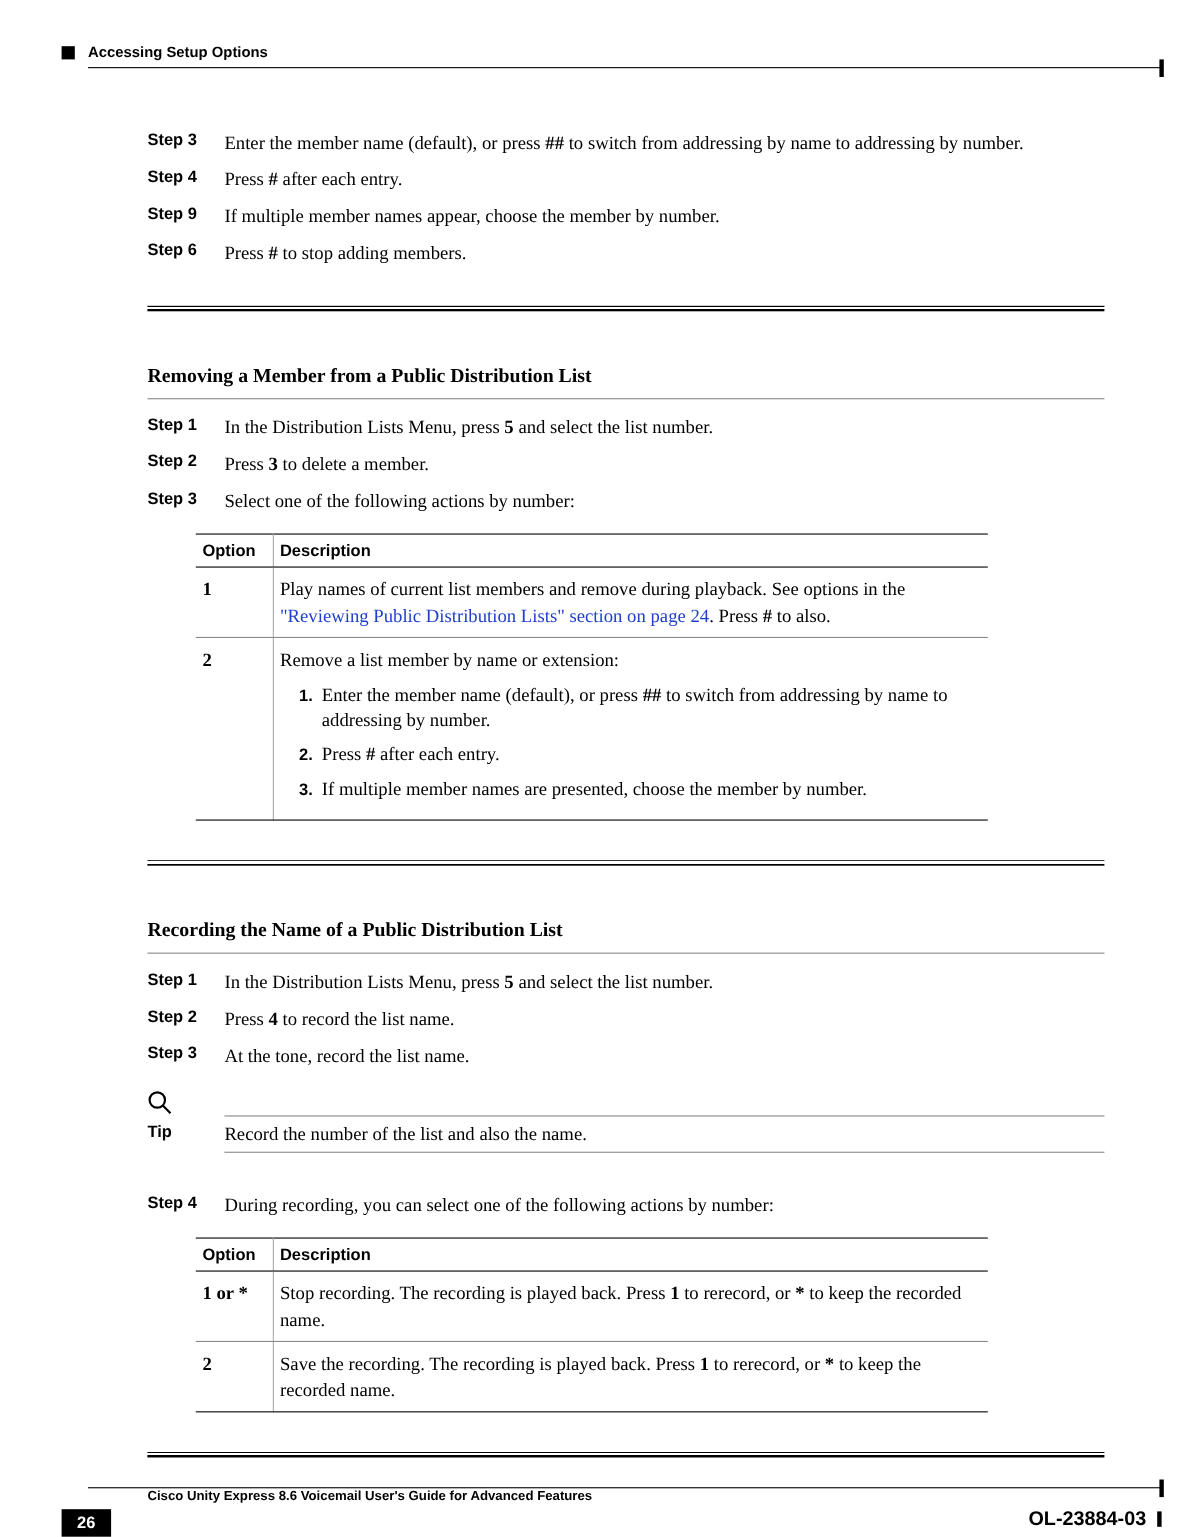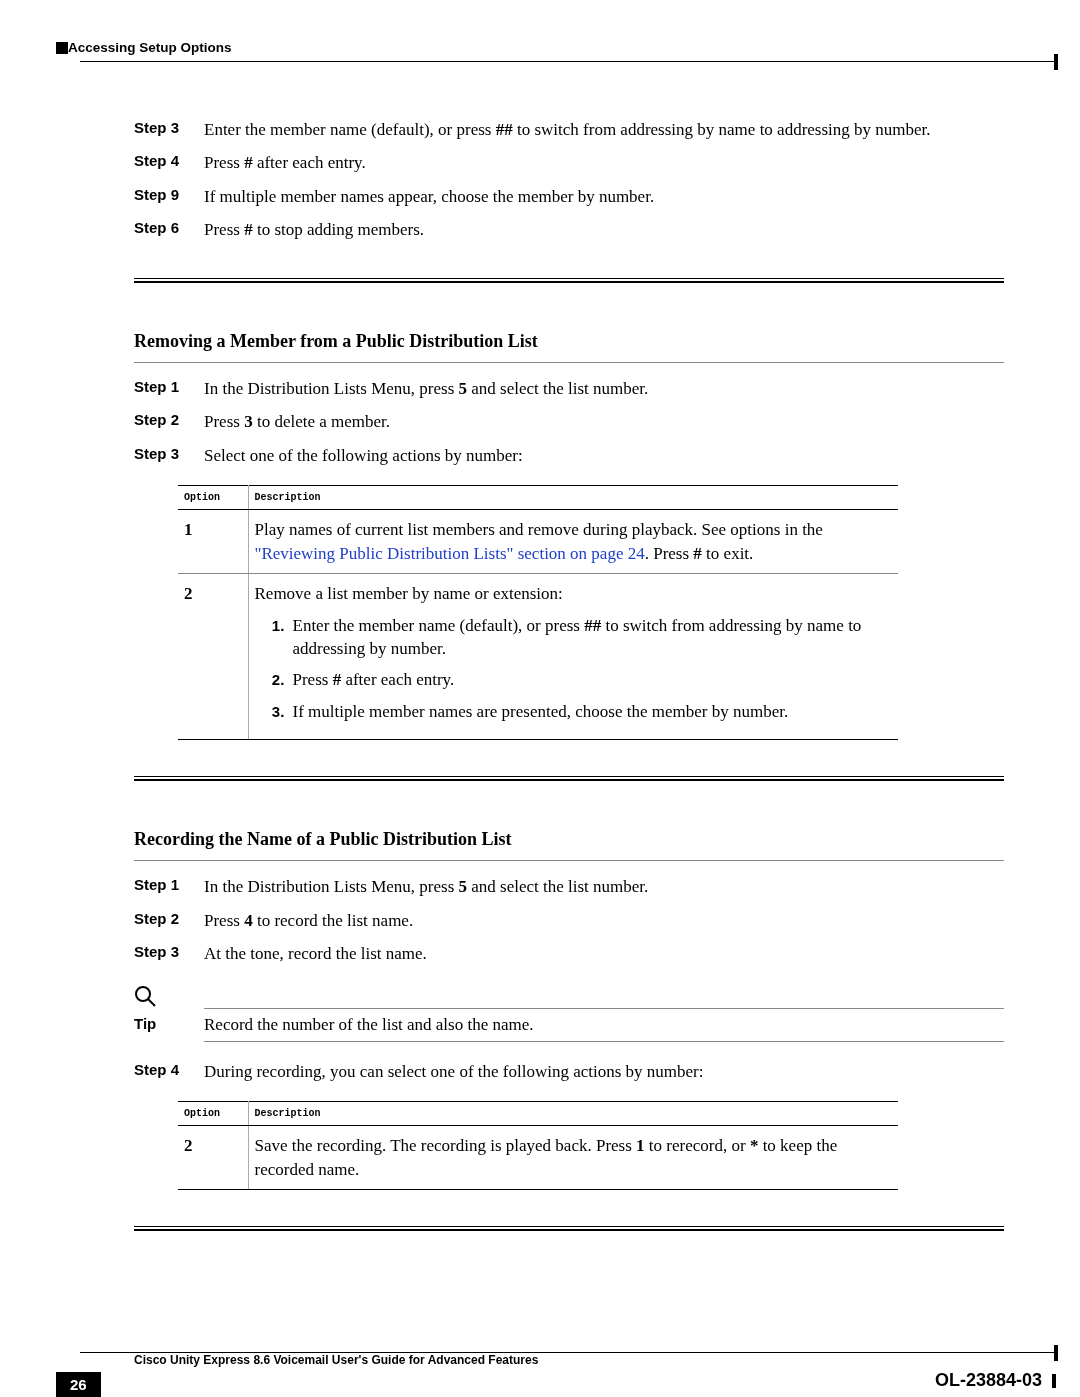--- a/index.html
+++ b/index.html
@@ -14,20 +14,21 @@
   }
   .page {
     position: absolute;
     left: 56px;
     top: 40px;
     width: 1000px;
   }
   .header-row {
     display: flex;
     align-items: center;
+    gap: 12px;
     margin-bottom: 6px;
   }
   .header-square {
     width: 12px; height: 12px; background: #000;
   }
   .header-text {
     font-family: Arial, Helvetica, sans-serif;
     font-size: 13.5px;
     font-weight: bold;
   }
@@ -94,22 +95,22 @@
     margin-bottom: 14px;
   }
   table.opts {
     border-collapse: collapse;
     width: 720px;
     margin-top: 18px;
     margin-left: 44px;
     font-size: 17px;
   }
   table.opts th {
-    font-family: Liberation Mono, monospace;
-    font-size: 10px;
+    font-family: Liberation Sans, sans-serif;
+    font-size: 15px;
     text-align: left;
     border-bottom: 1px solid #000;
     border-top: 1.5px solid #000;
     padding: 6px 8px 6px 6px;
   }
   table.opts th.opt { width: 70px; border-right: 1px solid #aaa; }
   table.opts td {
     border-bottom: 1px solid #888;
     padding: 8px 6px;
     vertical-align: top;
@@ -125,21 +126,21 @@
   ol.inner {
     list-style: decimal;
     margin-left: 34px;
     margin-top: 8px;
   }
   ol.inner li { margin-bottom: 8px; padding-left: 4px; }
   ol.inner li::marker { font-weight: bold; font-family: Arial, Helvetica, sans-serif; font-size: 15px; }
   .inner-text { font-weight: normal; font-family: "Times New Roman", serif; font-size: 17px; }
   .tip-block {
     margin-top: 16px;
-    margin-bottom: 18px;
+    margin-bottom: 36px;
   }
   .tip-icon {
     width: 70px;
     display: inline-block;
     vertical-align: bottom;
   }
   .tip-icon svg { display: block; margin-left: -4px; }
   .tip-rule {
     height: 1px;
     background: #888;
@@ -281,21 +282,21 @@
       <thead>
         <tr>
           <th class="opt">Option</th>
           <th>Description</th>
         </tr>
       </thead>
       <tbody>
         <tr>
           <td class="opt">1</td>
           <td>
-            <span>Play names of current list members and remove during playback. See options in the </span><a class="link">"Reviewing Public Distribution Lists" section on page 24</a><span>. Press </span><span class="bold">#</span><span> to exit.</span>
+            <span>Play names of current list members and remove during playback. See options in the </span><a class="link">"Reviewing Public Distribution Lists" section on page 24</a><span>. Press </span><span class="bold">#</span><span> to also.</span>
           </td>
         </tr>
         <tr>
           <td class="opt">2</td>
           <td>
             <span>Remove a list member by name or extension:</span>
             <ol class="inner">
               <li><span class="inner-text"><span>Enter the member name (default), or press </span><span class="bold">##</span><span> to switch from addressing by name to addressing by number.</span></span></li>
               <li><span class="inner-text"><span>Press </span><span class="bold">#</span><span> after each entry.</span></span></li>
               <li><span class="inner-text">If multiple member names are presented, choose the member by number.</span></li>
@@ -349,20 +350,26 @@
 
     <table class="opts">
       <thead>
         <tr>
           <th class="opt">Option</th>
           <th>Description</th>
         </tr>
       </thead>
       <tbody>
         <tr>
+          <td class="opt"><span style="font-weight:bold">1 or *</span></td>
+          <td>
+            <span>Stop recording. The recording is played back. Press </span><span class="bold">1</span><span> to rerecord, or </span><span class="bold">*</span><span> to keep the recorded name.</span>
+          </td>
+        </tr>
+        <tr>
           <td class="opt">2</td>
           <td>
             <span>Save the recording. The recording is played back. Press </span><span class="bold">1</span><span> to rerecord, or </span><span class="bold">*</span><span> to keep the recorded name.</span>
           </td>
         </tr>
       </tbody>
     </table>
 
     <div class="section-rule thin" style="margin-bottom:0"></div>
 

